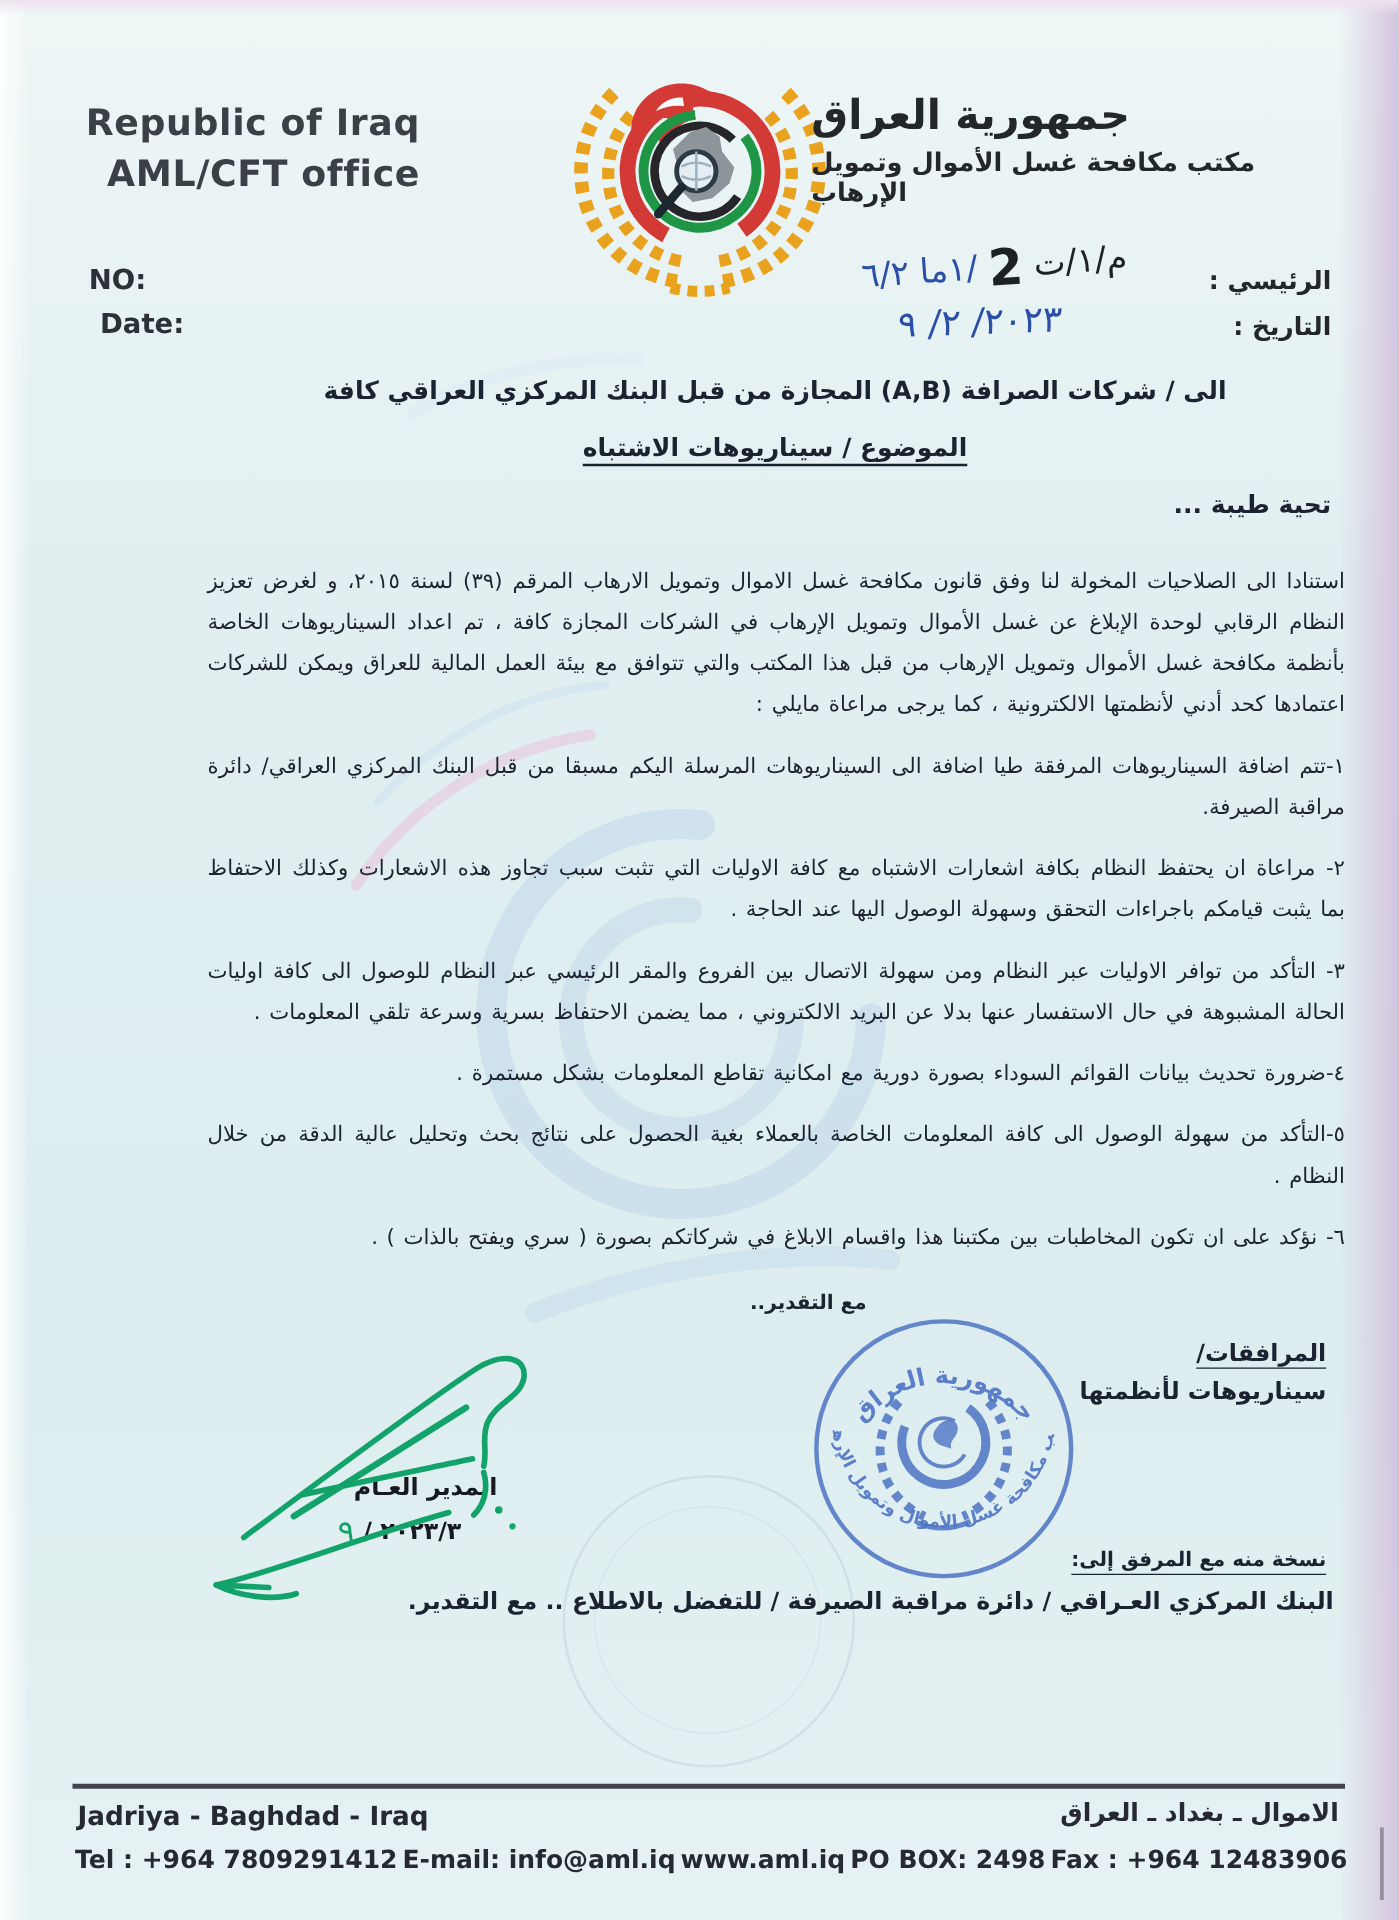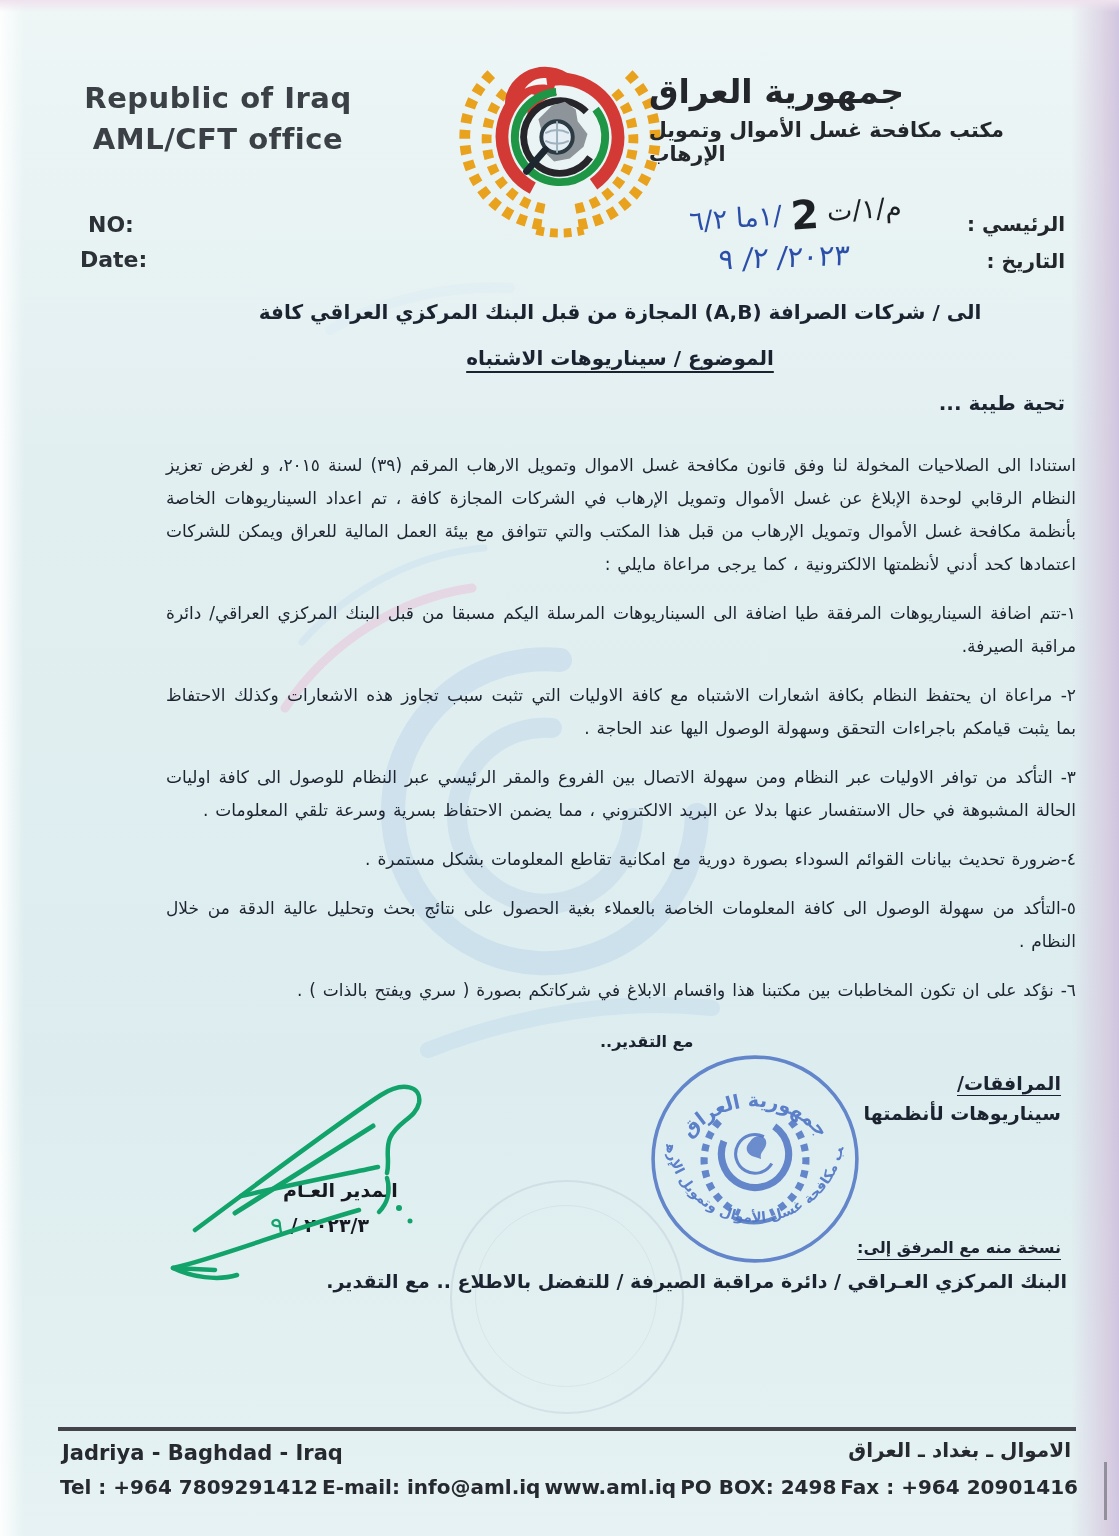--- a/index.html
+++ b/index.html
@@ -9,24 +9,24 @@
     font-family:"DejaVu Sans","Liberation Sans",sans-serif;
     color:#1c2330;
   }
   .abs{position:absolute;}
   .edge-left{left:0;top:0;width:24px;height:1536px;background:linear-gradient(90deg,#fdfefe,rgba(253,254,254,0));}
   .edge-right{right:0;top:0;width:48px;height:1536px;background:linear-gradient(90deg,rgba(207,192,216,0),#d4c5dd 80%,#cabadd);opacity:.8;}
   .edge-top{left:0;top:0;width:1119px;height:12px;background:linear-gradient(180deg,#efe2ee,rgba(239,226,238,0));}
   .scan-tick{right:12px;top:1462px;width:3px;height:58px;background:#5a5a62;opacity:.55;}
 
   
-  .org-en{left:80px;top:78px;width:276px;text-align:center;font-size:29px;font-weight:bold;color:#3b4046;line-height:41px;letter-spacing:.5px;}
+  .org-en{left:60px;top:78px;width:276px;text-align:right;font-size:29px;font-weight:bold;color:#3b4046;line-height:41px;letter-spacing:.5px;}
   .org-ar1{right:50px;top:72px;width:420px;text-align:left;font-size:33px;font-weight:bold;color:#23262b;direction:rtl;}
   .org-ar2{right:50px;top:118px;width:420px;text-align:left;font-size:20.5px;font-weight:bold;color:#23262b;direction:rtl;}
-  .no-label{left:88px;top:212px;font-size:22px;font-weight:bold;color:#2c3138;}
+  .no-label{left:71px;top:212px;font-size:22px;font-weight:bold;color:#2c3138;}
   .date-label{left:80px;top:247px;font-size:22px;font-weight:bold;color:#2c3138;}
   .ref-label{right:54px;font-size:20px;font-weight:bold;color:#23262b;direction:rtl;}
   .ref-no-label{top:212px;}
   .ref-date-label{top:249px;}
   .hand{font-weight:normal;}
   .hand-no{right:150px;top:190px;width:280px;direction:rtl;text-align:left;font-size:27px;color:#2b4fa8;transform:rotate(-4deg);white-space:nowrap;}
   .hand-no .black{color:#1d2126;}
   .hand-no .big2{color:#1d2126;font-size:40px;font-weight:bold;vertical-align:-6px;}
   .hand-date{left:718px;top:238px;width:260px;direction:ltr;font-size:29px;color:#2b4fa8;letter-spacing:4px;transform:rotate(-2deg) skewX(-6deg);white-space:nowrap;}
 
@@ -194,16 +194,16 @@
   <div class="abs cc-line">البنك المركزي العـراقي / دائرة مراقبة الصيرفة / للتفضل بالاطلاع .. مع التقدير.</div>
 
   <div class="abs footer-rule"></div>
   <div class="abs footer-en">Jadriya - Baghdad - Iraq</div>
   <div class="abs footer-ar">الاموال ـ بغداد ـ العراق</div>
   <div class="abs footer-row2">
     <span>Tel : +964   7809291412</span>
     <span>E-mail: info@aml.iq</span>
     <span>www.aml.iq</span>
     <span>PO BOX: 2498</span>
-    <span>Fax : +964 20901416</span>
+    <span>Fax : +964 12483906</span>
   </div>
 
 </div>
 
 </body></html>

